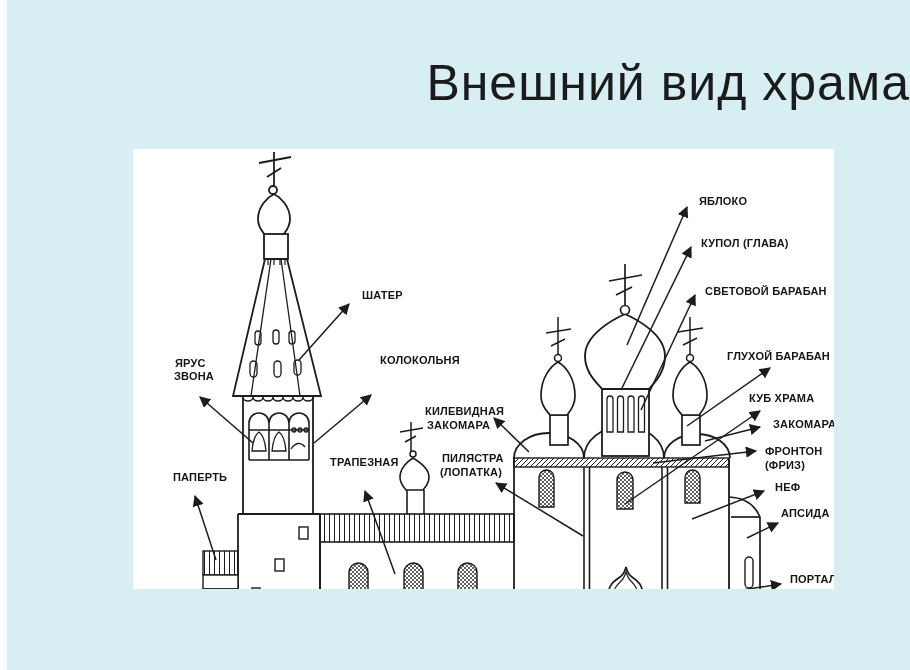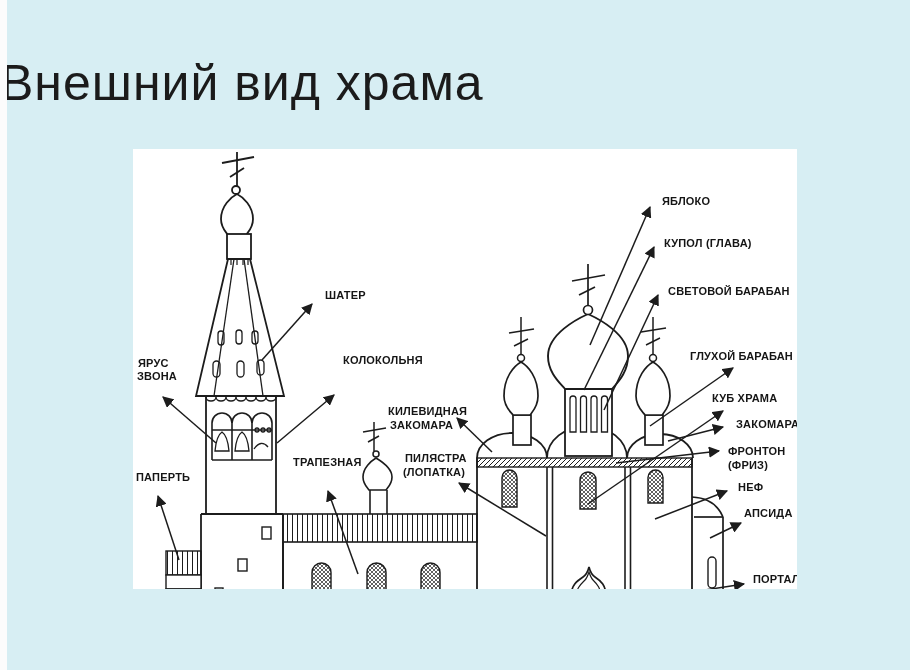--- a/index.html
+++ b/index.html
@@ -15,32 +15,33 @@
     position:relative;
     overflow:hidden;
   }
   .left-strip{
     position:absolute;left:0;top:0;width:7px;height:670px;
     background:#fcfcfc;
   }
   h1.slide-title{
     margin:0;
     padding-top:54px;
-    text-align:left;
+    text-align:right;
     font-size:50px;
     font-weight:400;
     letter-spacing:1px;
     color:#1b1b1b;
   }
   .diagram-panel{
     position:absolute;
     left:133px;top:149px;
     width:664px;height:440px;
     background:var(--paper);
     overflow:hidden;
+    padding-left:37px;
   }
   svg{display:block;}
   .s{stroke:var(--ink);fill:none;}
   .sf{stroke:var(--ink);fill:#ffffff;}
   .hv{fill:url(#vhatch);stroke:var(--ink);}
   .hd{fill:url(#dhatch);stroke:var(--ink);}
   .hx{fill:url(#xhatch);stroke:var(--ink);}
   .arrow{stroke:var(--ink);stroke-width:1.5;fill:none;}
   .dlabel{
     font-family:"Liberation Sans",sans-serif;

